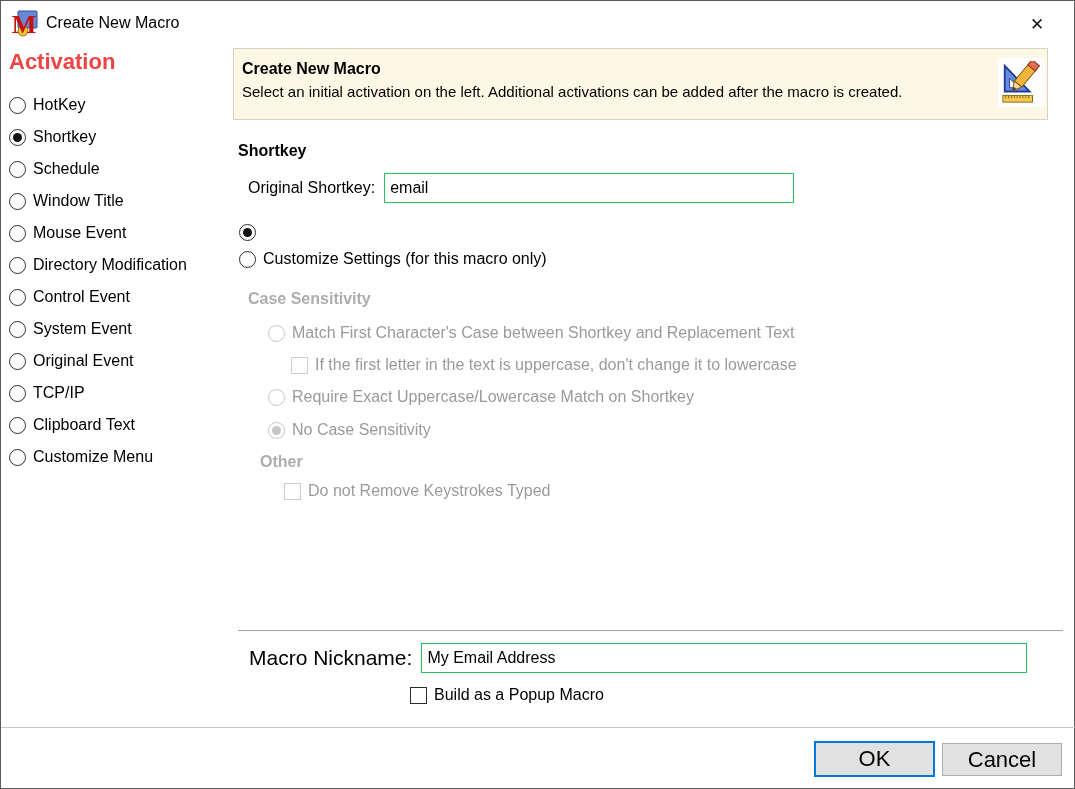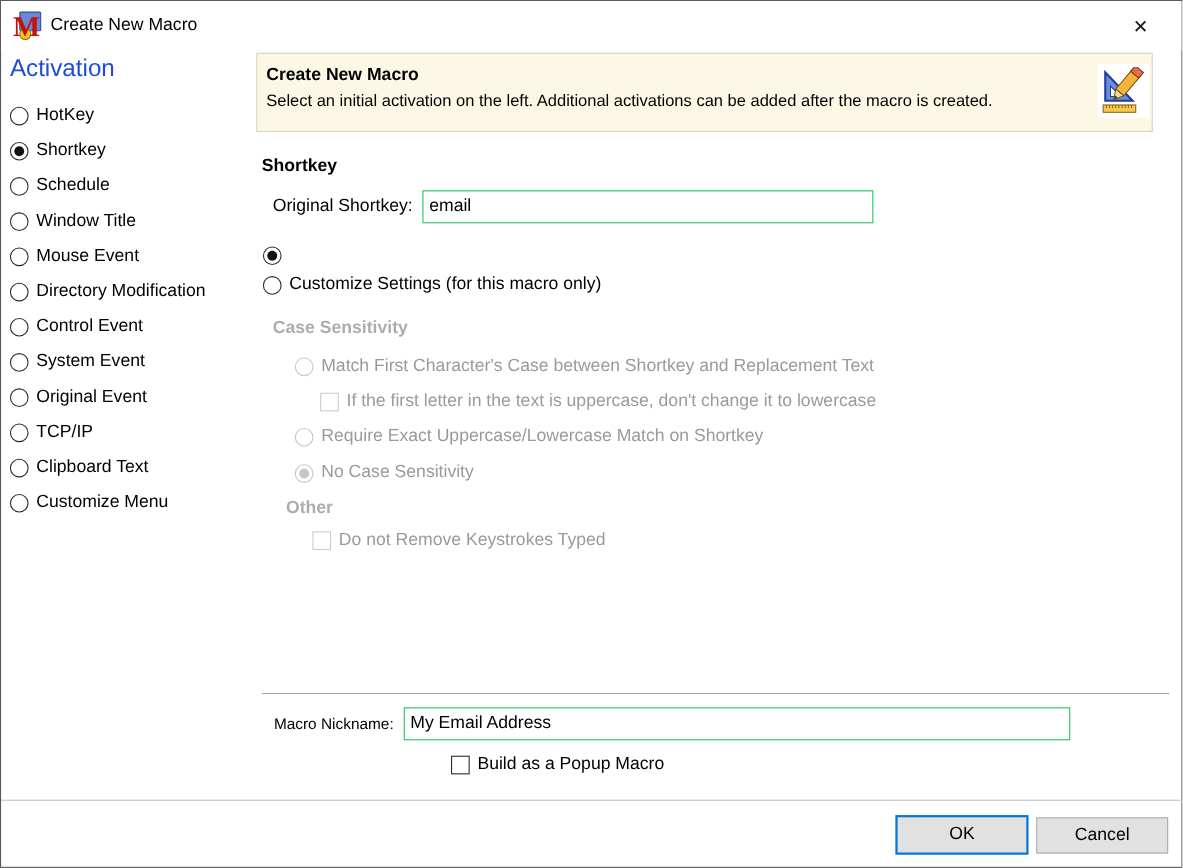--- a/index.html
+++ b/index.html
@@ -11,21 +11,21 @@
   .window { position:absolute; inset:0; background:#fff; border:1px solid #5a5a5a; }
 
   
   .titlebar { position:absolute; left:0; top:0; width:100%; height:45px; background:#fff; }
   .app-icon { position:absolute; left:10px; top:9px; width:28px; height:28px; }
   .title-text { position:absolute; left:45px; top:13px; font-size:16px; color:#000; white-space:nowrap; }
   .close-btn { position:absolute; right:16px; top:7px; width:42px; height:32px;
     display:flex; align-items:center; justify-content:center; font-size:17px; color:#1a1a1a; cursor:pointer; }
 
   
-  .sidebar-header { position:absolute; left:8px; top:48px; font-size:22px; color:#1d4ed8; white-space:nowrap; }
+  .sidebar-header { position:absolute; left:8px; top:48px; font-size:22px; color:#ef4444; white-space:nowrap;font-weight:bold; }
   .side-list { position:absolute; left:8px; top:88px; width:222px; }
   .side-item { height:32px; display:flex; align-items:center; gap:7px; cursor:pointer; }
   .side-item .lbl { font-size:16px; white-space:nowrap; }
 
   
   .radio { width:17px; height:17px; border:1px solid #2d2d2d; border-radius:50%; background:#fff;
     position:relative; flex:none; }
   .radio.checked::after { content:""; position:absolute; inset:3px; border-radius:50%; background:#111; }
   .radio.disabled { border-color:#c6c6c6; }
   .radio.disabled.checked::after { background:#c6c6c6; }
@@ -50,26 +50,26 @@
 
   .opt-row { position:absolute; display:flex; align-items:center; gap:7px; height:20px; }
   .opt-row .lbl { font-size:16px; white-space:nowrap; }
   .opt-row.disabled .lbl { color:#9a9a9a; }
   .gray-head { position:absolute; font-size:16px; font-weight:bold; color:#adadad; white-space:nowrap; }
 
   .divider { position:absolute; left:237px; top:629px; width:825px; height:2px;
     border-top:1px solid #a3a3a3; border-bottom:1px solid #fbfbfb; }
 
   .row-nick { position:absolute; left:248px; top:642px; height:30px; display:flex; align-items:center; }
-  .row-nick .lbl { font-size:14px; white-space:nowrap; margin-right:9px; }
+  .row-nick .lbl { font-size:21px; white-space:nowrap; margin-right:9px; }
   #nick-input { width:606px; height:30px; }
 
   .footer-line { position:absolute; left:0; top:726px; width:1075px; height:1px; background:#c6c6c6; }
   .btn { position:absolute; background:#e1e1e1; font-family:"Liberation Sans", sans-serif;
-    font-size:16px; color:#000; display:flex; align-items:center; justify-content:center; cursor:pointer; }
+    font-size:22px; color:#000; display:flex; align-items:center; justify-content:center; cursor:pointer; }
   #ok-btn { left:813px; top:740px; width:121px; height:36px; border:2px solid #0078d7; }
   #cancel-btn { left:941px; top:742px; width:120px; height:33px; border:1px solid #adadad; }
 </style>
 </head>
 <body>
 
 <div class="window">
 
   <div class="titlebar">
     <span class="app-icon">

